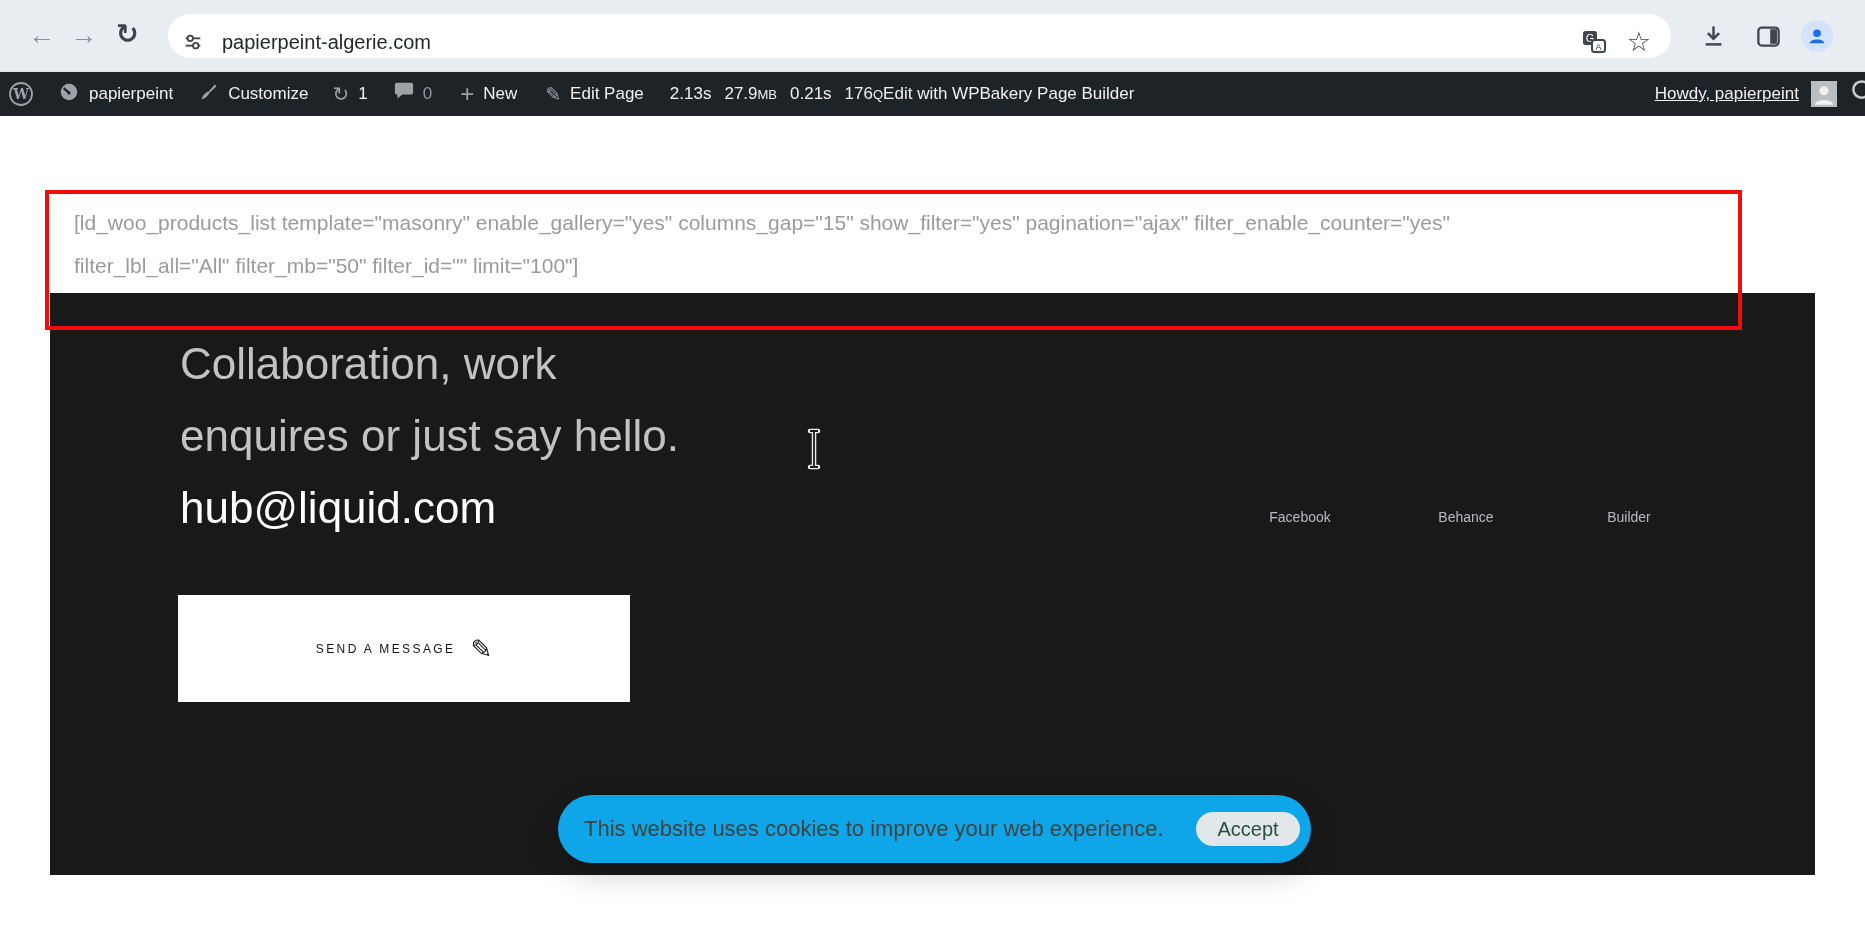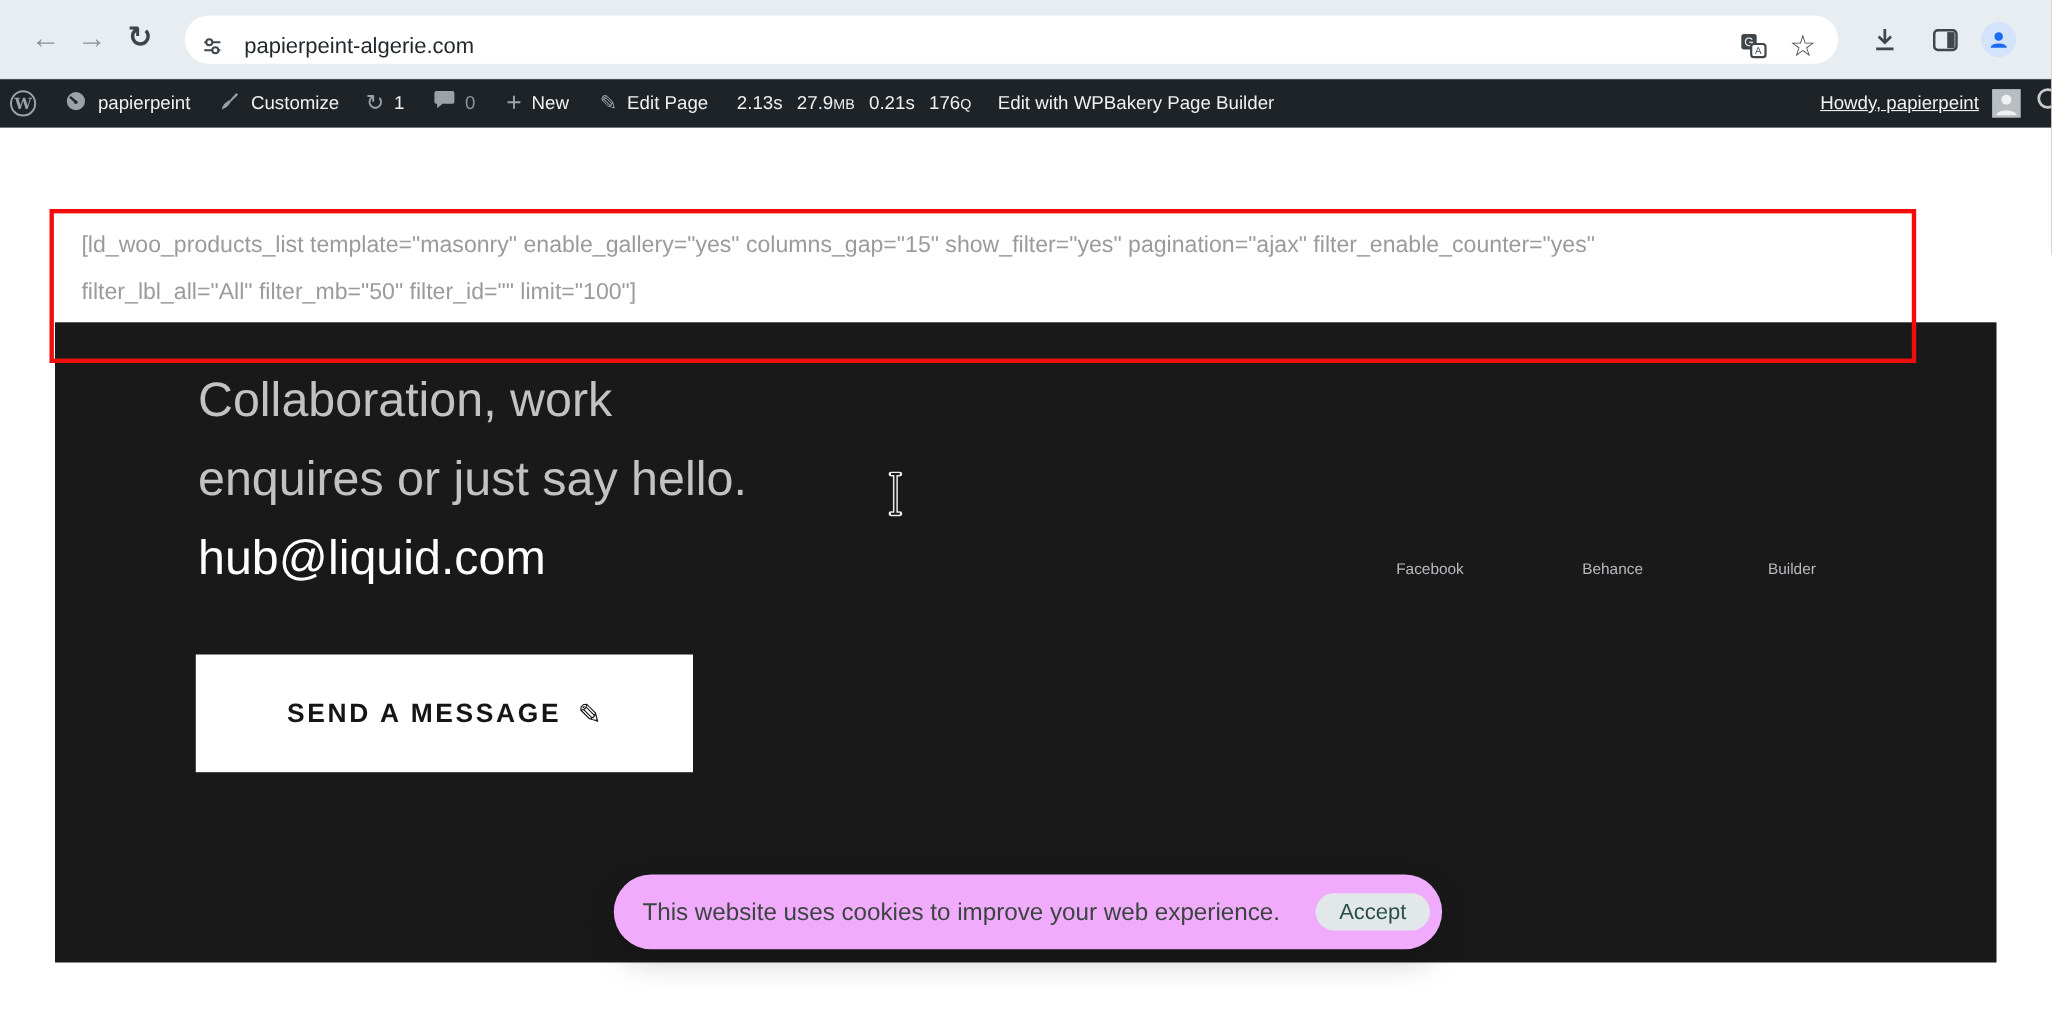--- a/index.html
+++ b/index.html
@@ -42,25 +42,25 @@
   .shortcode { left:74px; top:201px; width:1600px; font-size:21px; line-height:43px; color:#9b9b9b; z-index:2; }
 
   
   .dark-section { left:50px; top:293px; width:1765px; height:582px; background:#191919; z-index:1; }
   .hero-heading { left:180px; top:328px; font-size:44px; line-height:72px; color:#c2c2c2; z-index:2; letter-spacing:0; }
   .hero-email { color:#ffffff; }
   .text-cursor { left:806px; top:428px; z-index:7; }
   .social-link { z-index:2; font-size:14px; color:#b7babd; transform:translate(-50%,-50%); white-space:nowrap; cursor:pointer; }
   .send-btn { left:178px; top:595px; width:452px; height:107px; background:#ffffff; z-index:2; border:none;
               display:flex; align-items:center; justify-content:center; gap:15px; cursor:pointer; }
-  .send-btn .lbl { font-size:24px; font-weight:700; letter-spacing:2.4px; color:#151515; }
+  .send-btn .lbl { font-size:12px; font-weight:400; letter-spacing:2.4px; color:#151515; }
   .send-btn .pen { font-size:26px; color:#151515; line-height:1; }
 
   
-  .cookie { left:558px; top:795px; width:753px; height:68px; background:#f0abfc; border-radius:34px; z-index:8;
+  .cookie { left:558px; top:795px; width:753px; height:68px; background:#0ea5e9; border-radius:34px; z-index:8;
             display:flex; align-items:center; justify-content:space-between; padding:0 11px 0 26px;
             box-shadow:0 12px 30px rgba(0,0,0,0.18); }
   .cookie-msg { font-size:22px; color:#3c4441; }
   .cookie-accept { width:104px; height:34px; border-radius:23px; background:#e2e8e9; border:none;
                    font-size:20px; color:#2b4f45; display:flex; align-items:center; justify-content:center; cursor:pointer;
                    font-family:"Liberation Sans","DejaVu Sans",sans-serif; }
 </style>
 </head>
 <body>
 
@@ -162,21 +162,21 @@
     <span class="ab-item" style="margin-left:28px;">
       <span class="ab-pencil">✎</span>
       <span>Edit Page</span>
     </span>
     <span class="ab-item ab-stats" style="margin-left:26px;">
       <span>2.13s</span>
       <span><span>27.9</span><span class="unit">MB</span></span>
       <span>0.21s</span>
       <span><span>176</span><span class="unit">Q</span></span>
     </span>
-    <span class="ab-item" style="margin-left:24px;">
+    <span class="ab-item" style="">
       <span>Edit with WPBakery Page Builder</span>
     </span>
   </div>
   <div class="admin-right">
     <span class="howdy">Howdy, papierpeint</span>
     <span class="admin-avatar">
       <svg width="26" height="26" viewBox="0 0 24 24">
           <circle cx="12" cy="9" r="4.2" fill="#eef0f1"></circle>
           <path d="M3.5 22 C3.5 16.5 20.5 16.5 20.5 22 Z" fill="#eef0f1"></path>
         </svg>

